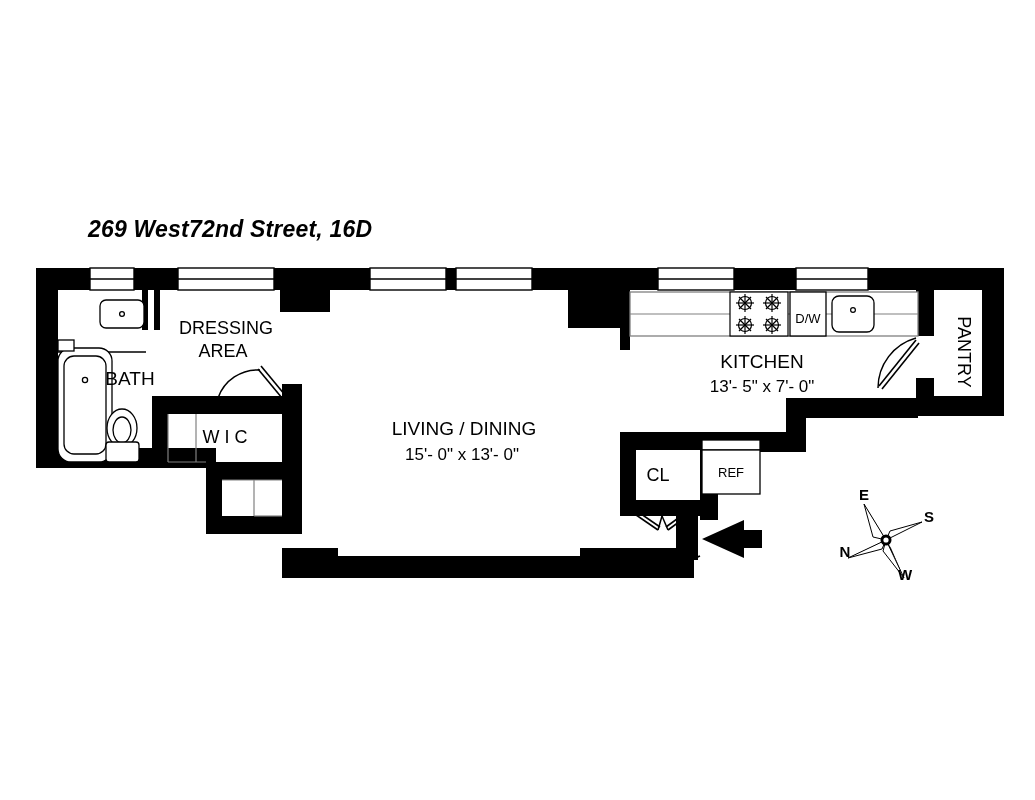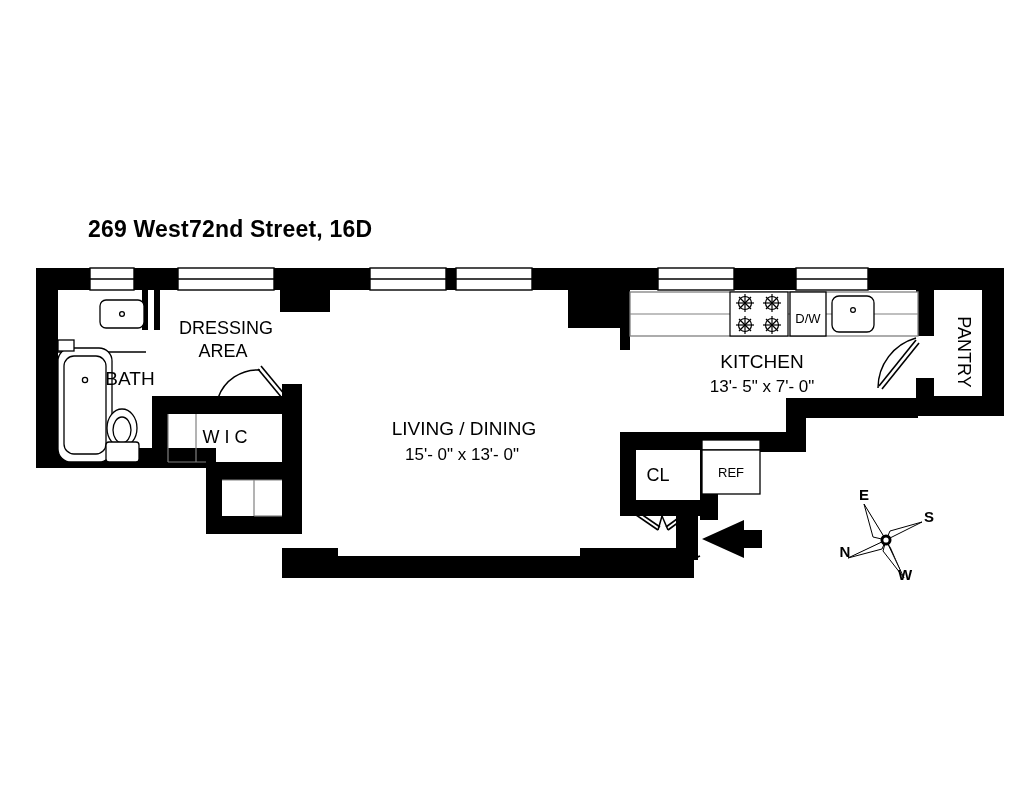--- a/index.html
+++ b/index.html
@@ -1,19 +1,19 @@
 <!DOCTYPE html>
 <html><head>
 <meta charset="utf-8">
 <style>
   html,body{margin:0;padding:0;background:#ffffff;}
   body{width:1035px;height:800px;overflow:hidden;
        font-family:"Liberation Sans", sans-serif;color:#000;}
   #page{position:relative;width:1035px;height:800px;background:#fff;}
-  #title{position:absolute;left:88px;top:216px;font-size:23px;
+  #title{position:absolute;left:88px;top:216px;font-size:23px;font-style:italic;
          font-weight:600;letter-spacing:.2px;white-space:nowrap;}
   #plan{position:absolute;left:0;top:0;}
   .lbl{font-family:"Liberation Sans", sans-serif;fill:#000;}
 </style>
 </head>
 <body>
 
 <div id="page">
 
   <div id="title">269 West72nd Street, 16D</div>

